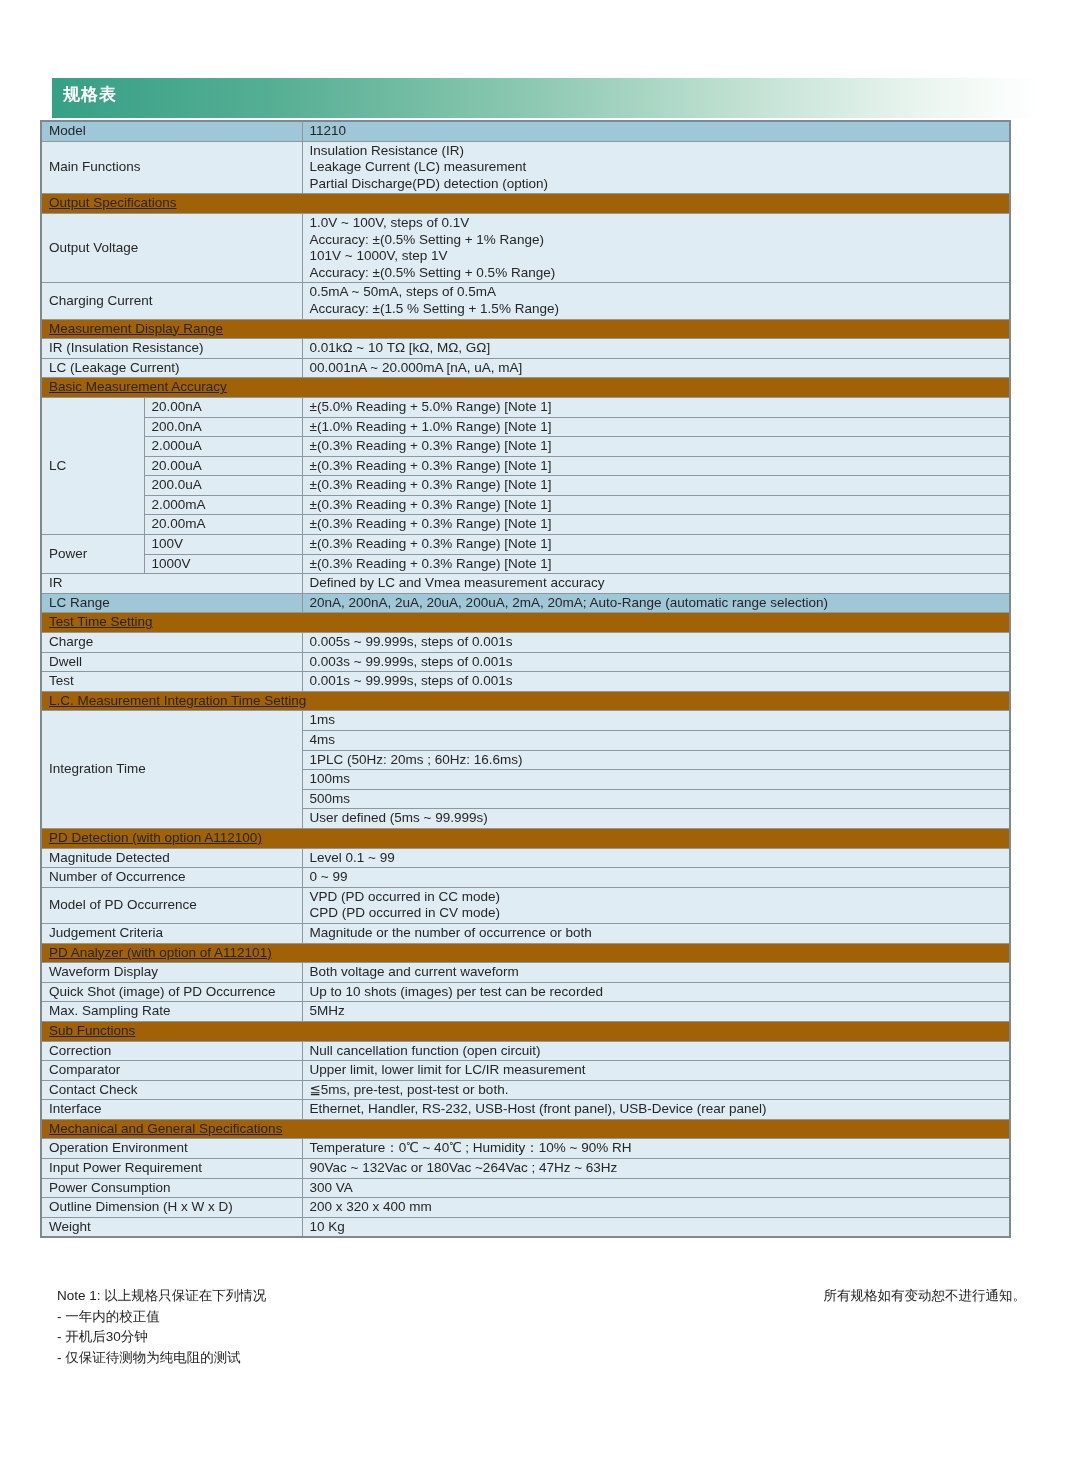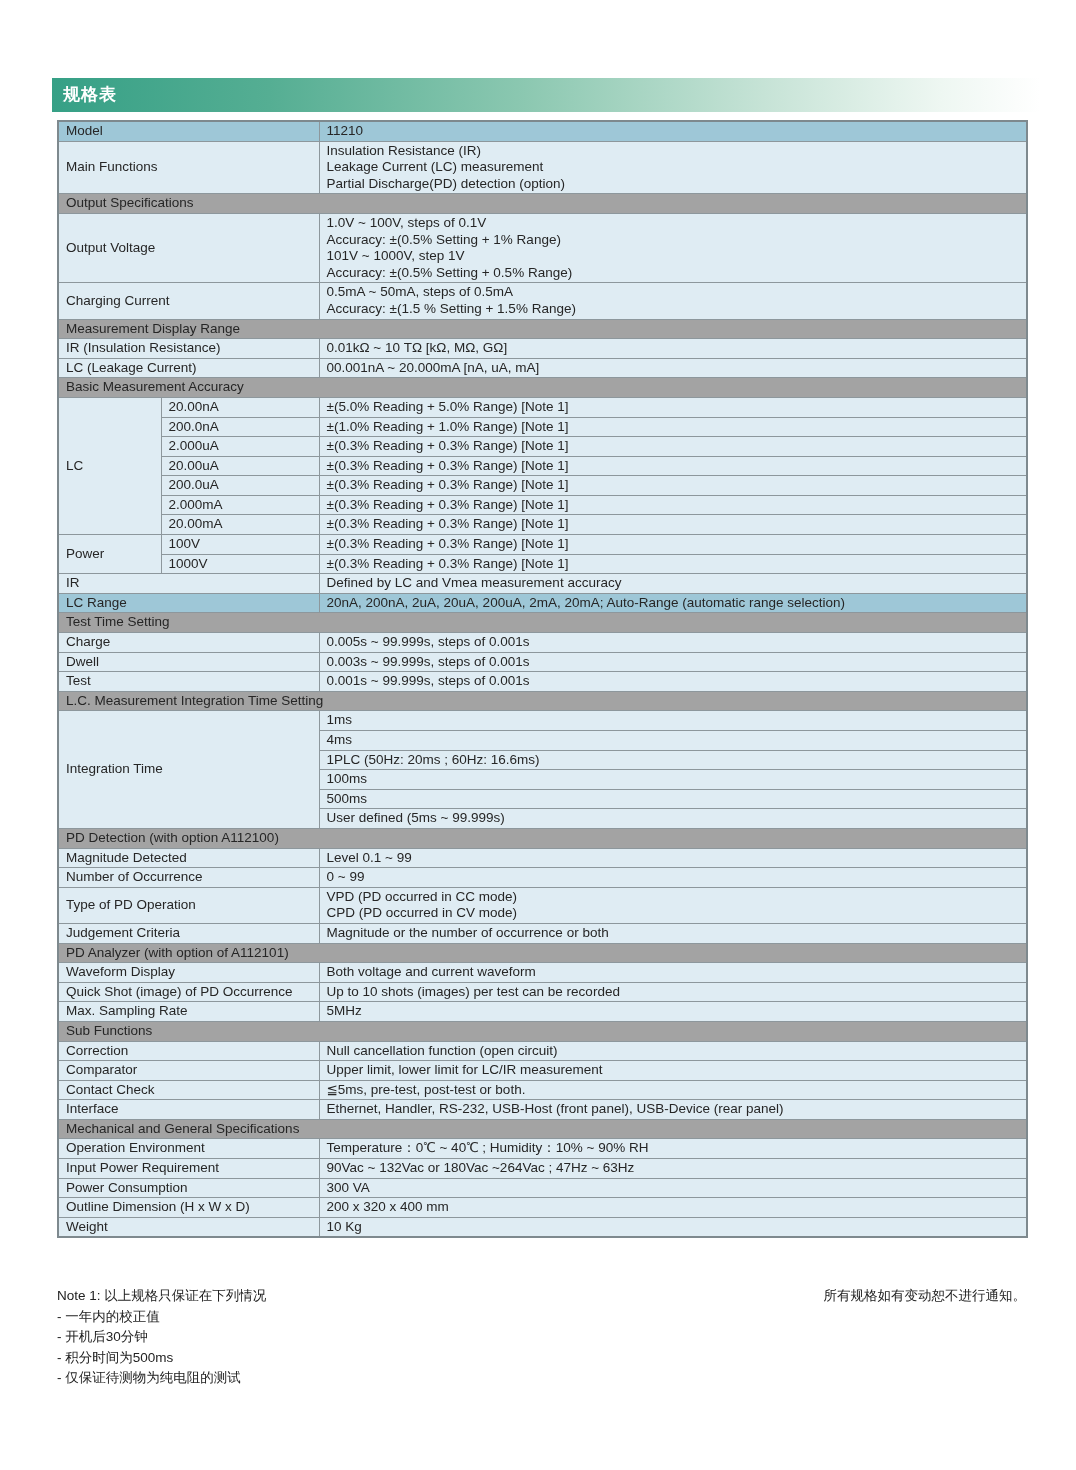--- a/index.html
+++ b/index.html
@@ -13,52 +13,53 @@
     width: 1076px;
     height: 1470px;
     background: #ffffff;
     overflow: hidden;
   }
   .title-bar {
     position: absolute;
     left: 52px;
     top: 78px;
     width: 988px;
-    height: 34px;
+    height: 40px;
     box-sizing: border-box;
     background: linear-gradient(90deg, #36a086 0%, #55ae93 22%, #8cc8b1 48%, #c6e3d6 72%, #eef7f2 90%, #ffffff 100%);
     color: #ffffff;
     font-size: 17px;
     font-weight: bold;
     line-height: 34px;
     padding-left: 11px;
     letter-spacing: 1px;
   }
   table.spec {
     position: absolute;
-    left: 57px;
+    left: 40px;
     top: 120px;
     width: 969px;
     border-collapse: collapse;
     table-layout: fixed;
     font-size: 13.5px;
     color: #262626;
     border: 2px solid #7e898e;
   }
   table.spec td {
     border: 1px solid #8d979c;
     background: #dfecf3;
     padding: 1px 7px;
     line-height: 16.6px;
     vertical-align: middle;
     overflow: hidden;
     white-space: nowrap;
   }
   table.spec td.section {
-    background: #a3a3a3;
+    background: #a16207;
+    text-decoration: underline;
   }
   table.spec tr.emphasis td {
     background: #9ec7d7;
   }
   .notes {
     position: absolute;
     left: 57px;
     top: 1286px;
     width: 969px;
     font-size: 13.5px;
@@ -218,21 +219,21 @@
         </tr>
         <tr>
           <td colspan="2">Magnitude Detected</td>
           <td>Level 0.1 ~ 99</td>
         </tr>
         <tr>
           <td colspan="2">Number of Occurrence</td>
           <td>0 ~ 99</td>
         </tr>
         <tr>
-          <td colspan="2">Type of PD Operation</td>
+          <td colspan="2">Model of PD Occurrence</td>
           <td>
             <div>VPD (PD occurred in CC mode)</div>
             <div>CPD (PD occurred in CV mode)</div>
           </td>
         </tr>
         <tr>
           <td colspan="2">Judgement Criteria</td>
           <td>Magnitude or the number of occurrence or both</td>
         </tr>
         <tr>
@@ -296,18 +297,17 @@
   </table>
 
   <div class="notes">
     <div class="first-line">
       <span>Note 1: 以上规格只保证在下列情况</span>
       <span>所有规格如有变动恕不进行通知。</span>
     </div>
     <div>
         <div>- 一年内的校正值</div>
         <div>- 开机后30分钟</div>
-        <div>- 积分时间为500ms</div>
         <div>- 仅保证待测物为纯电阻的测试</div>
       </div>
   </div>
 
 </div>
 
 </body></html>

